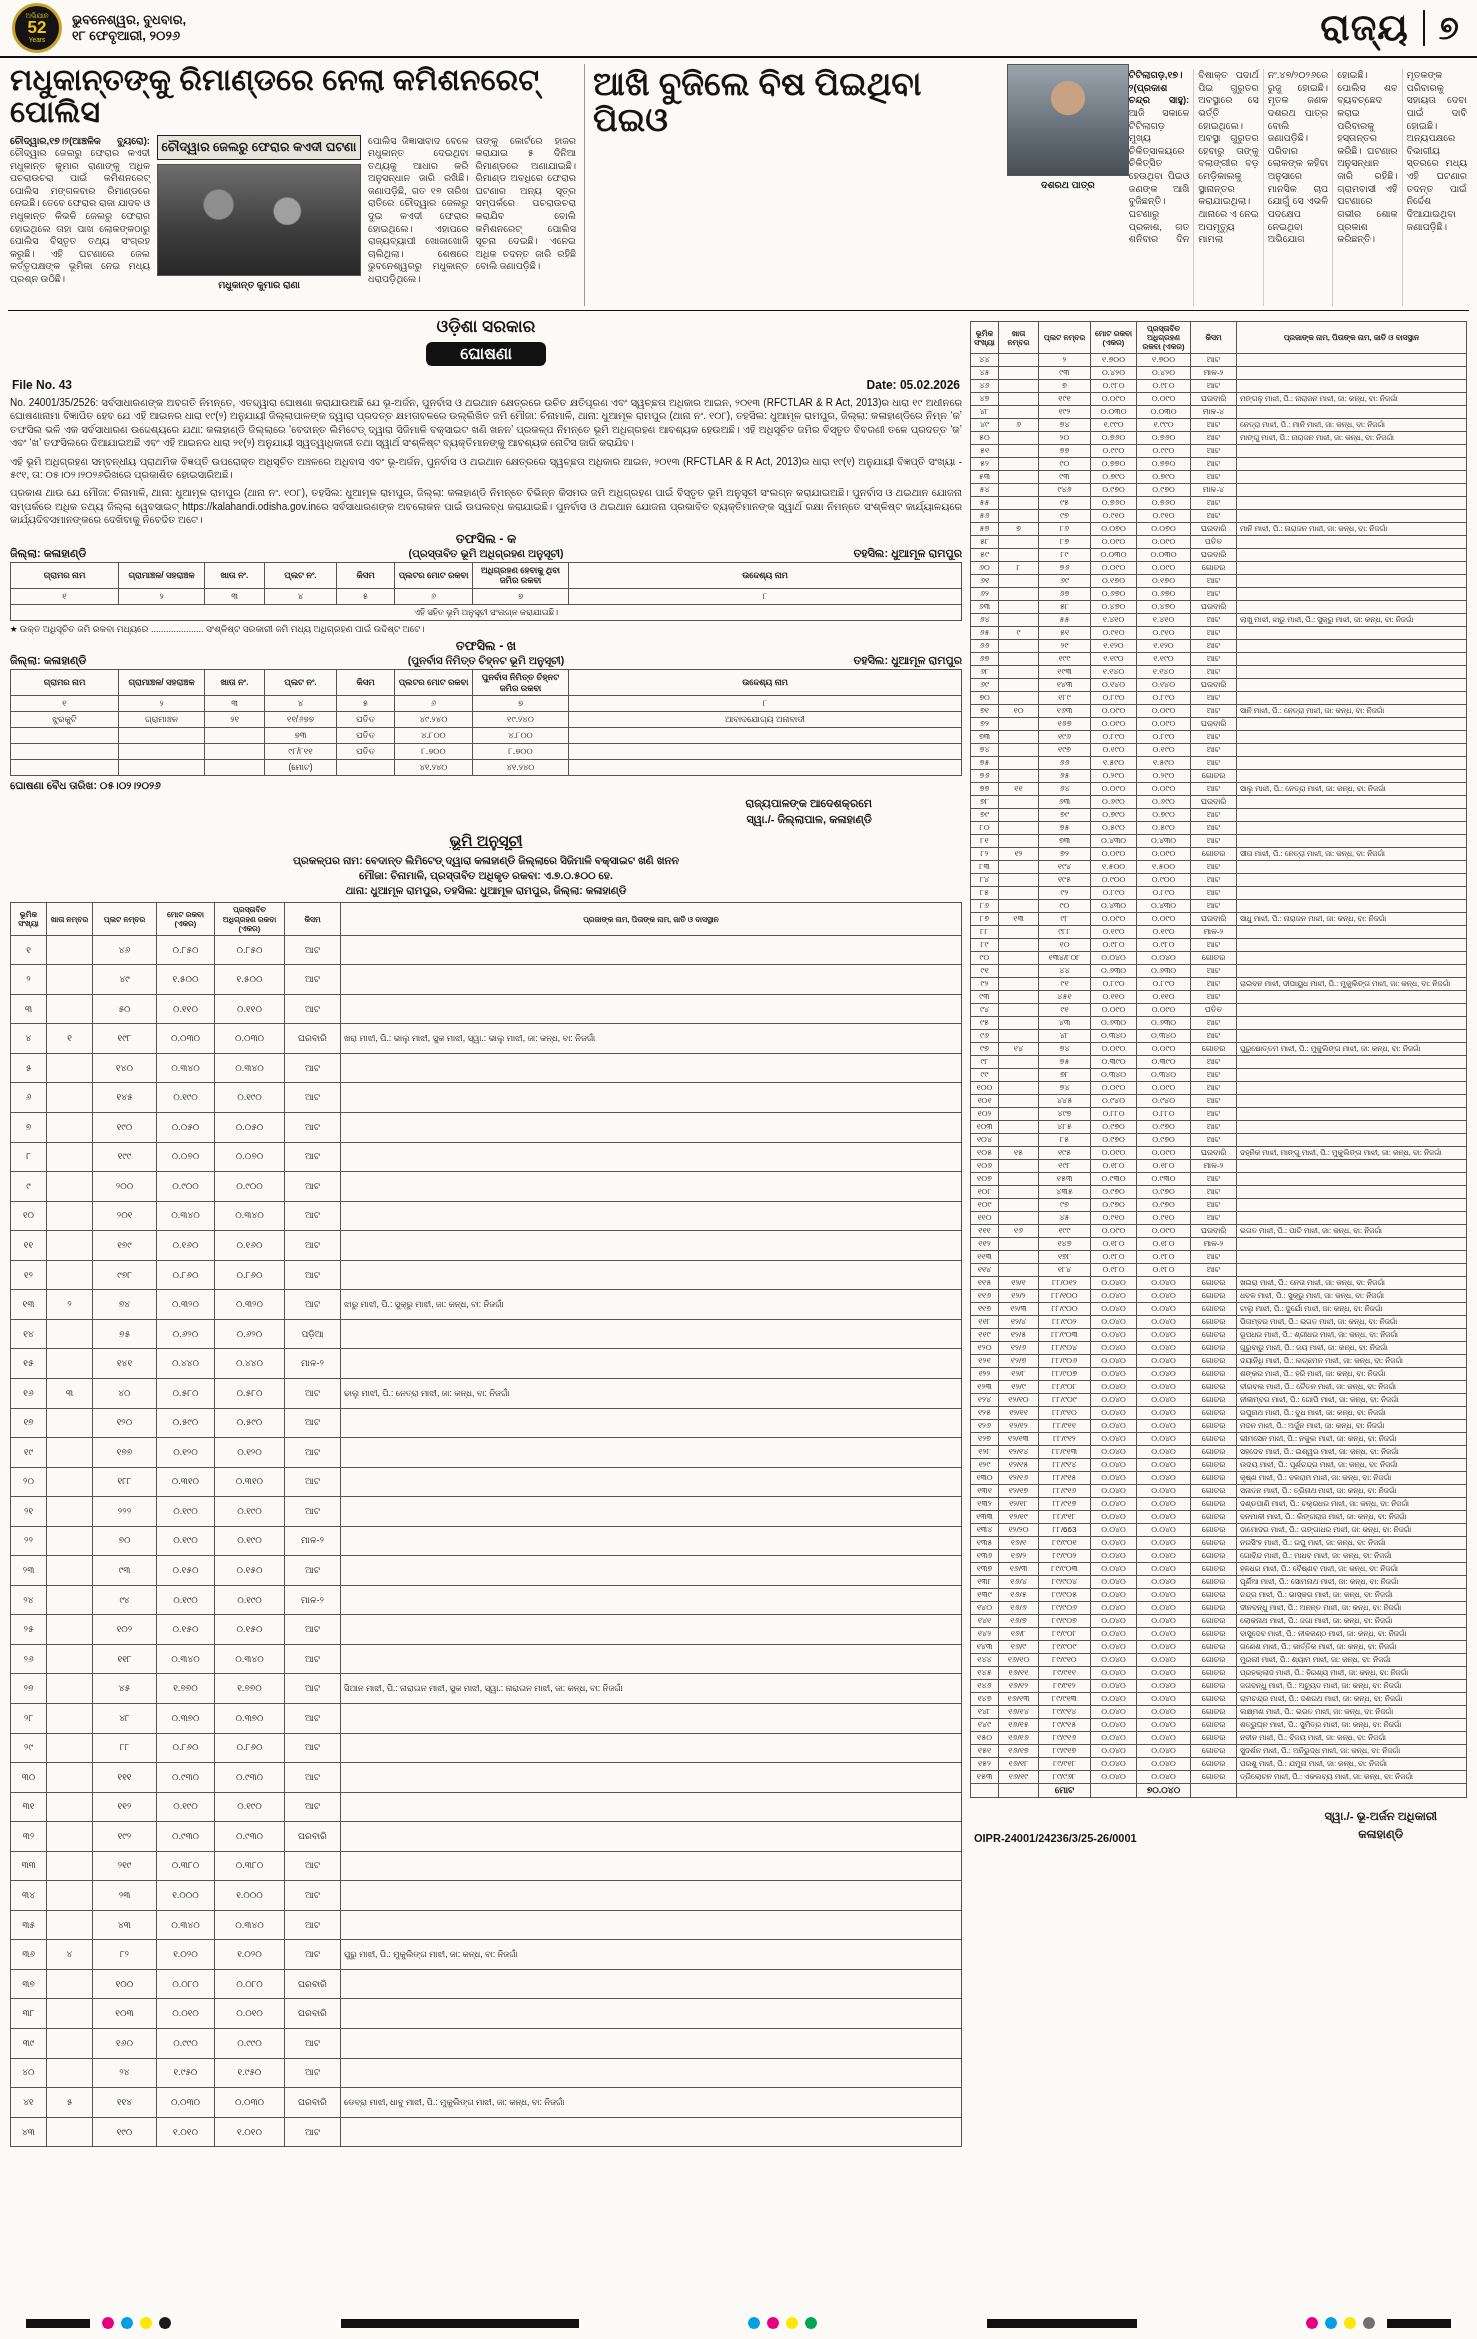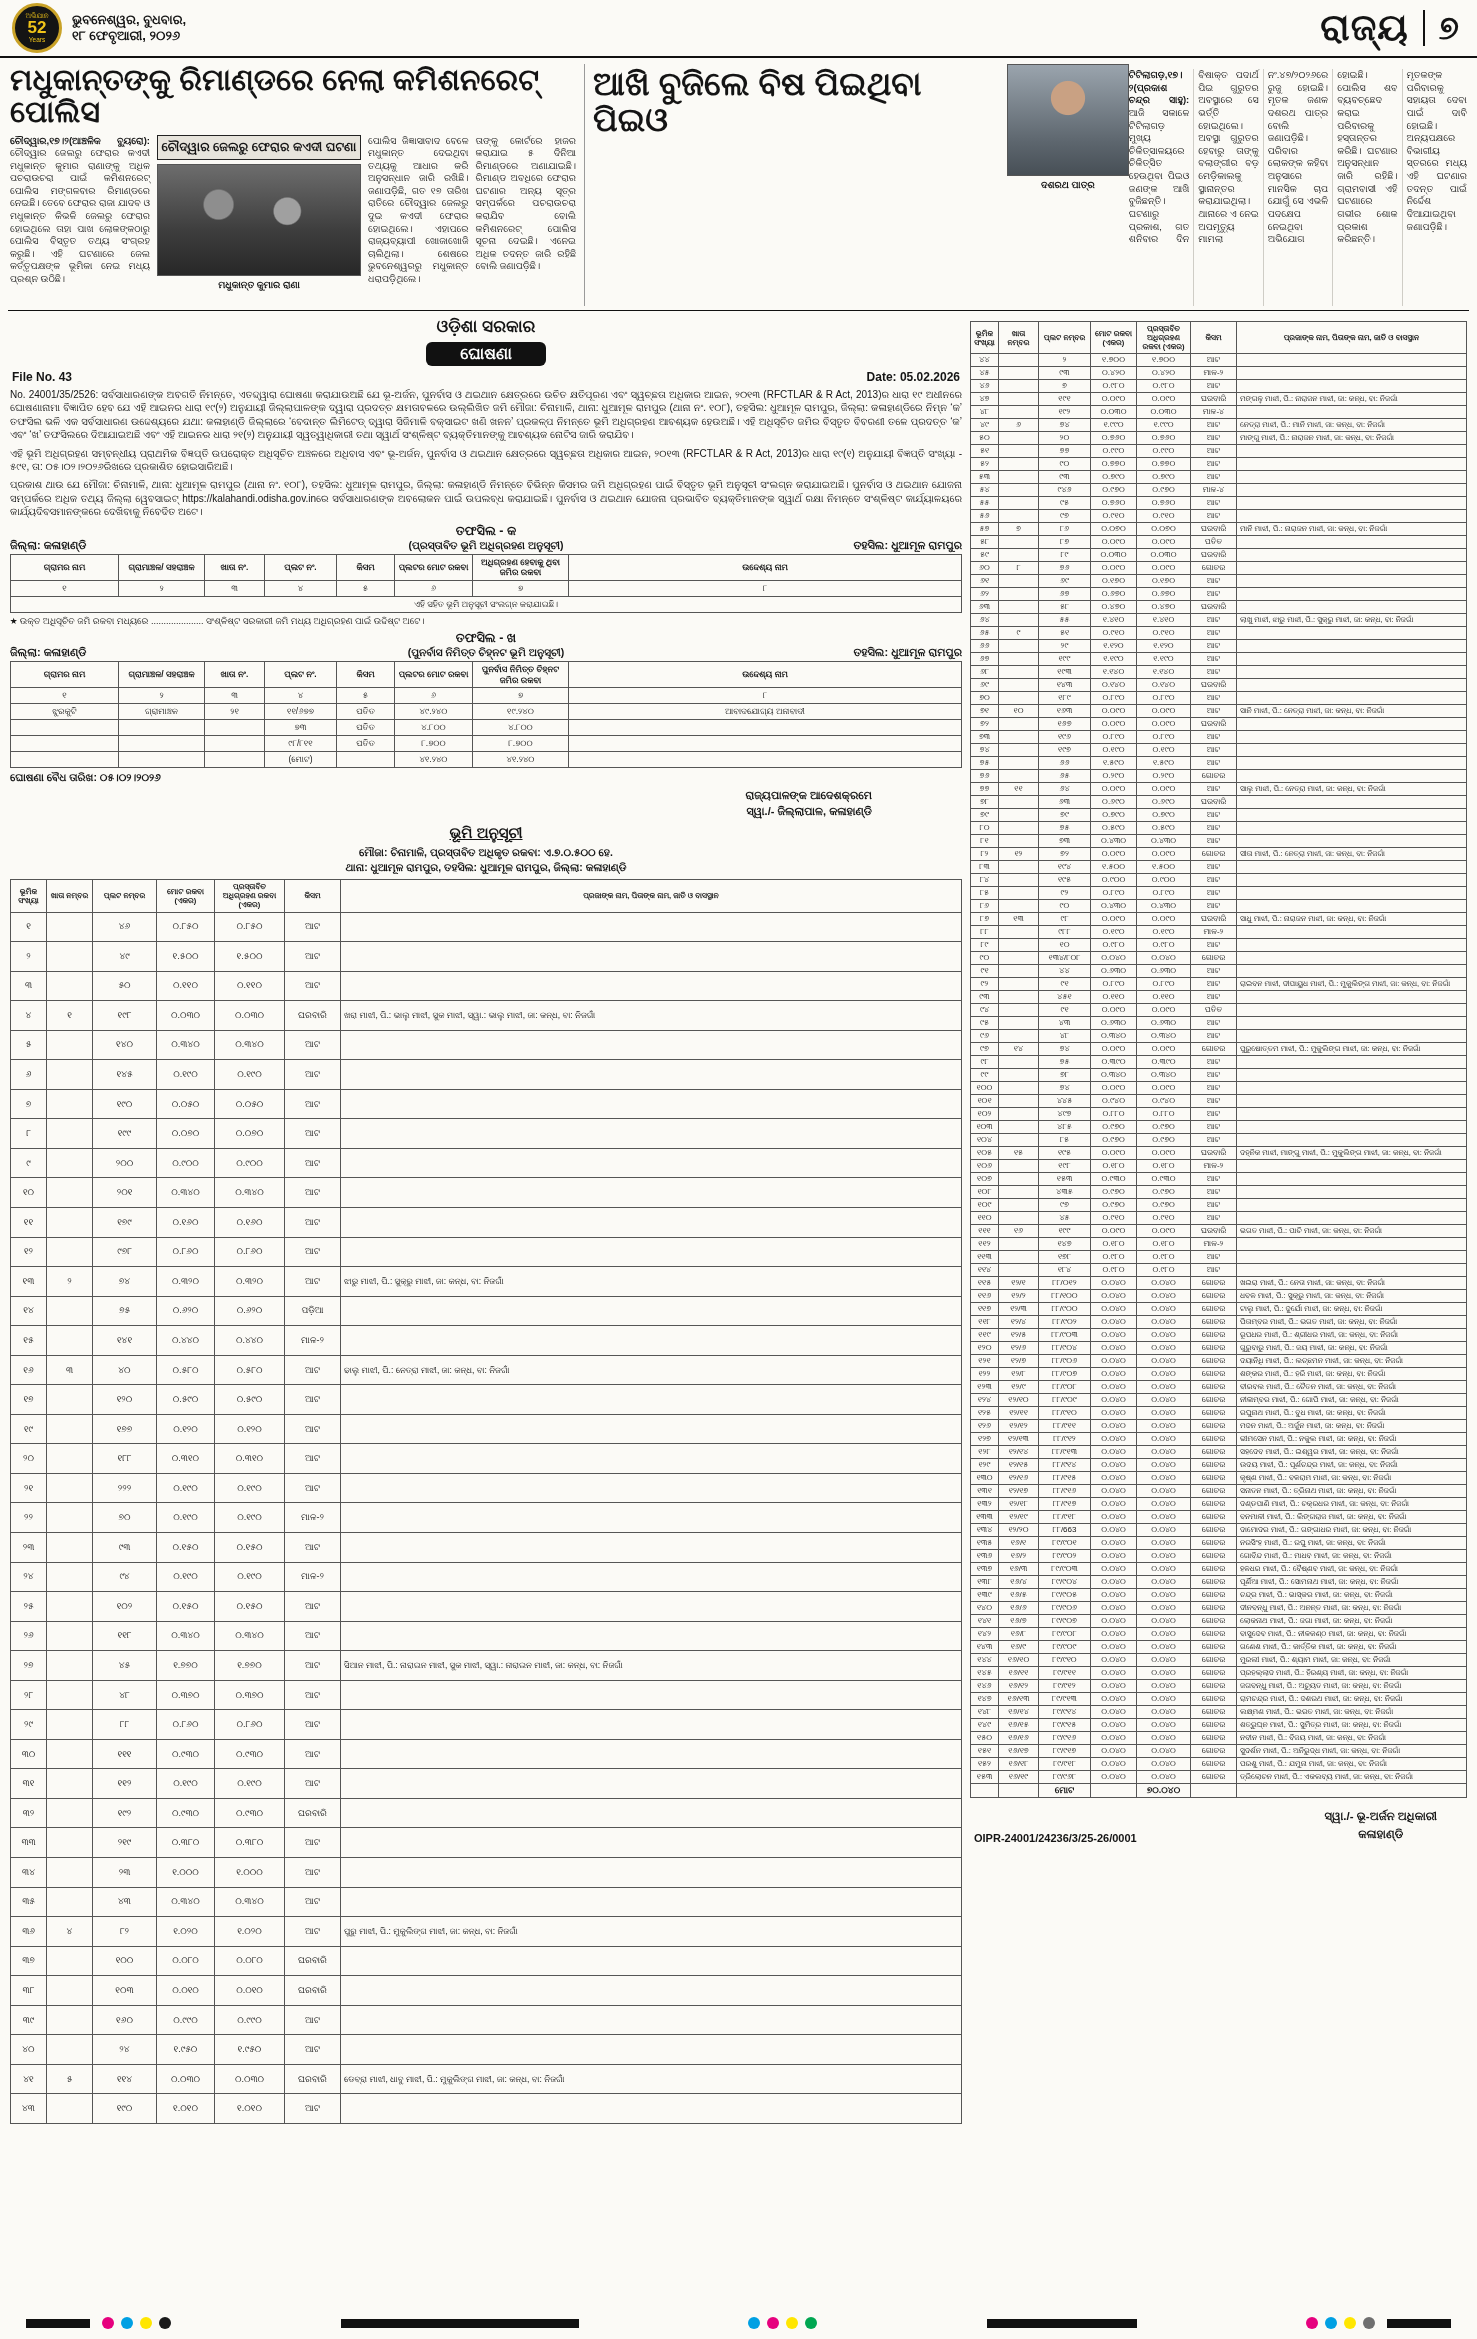--- a/index.html
+++ b/index.html
@@ -53,21 +53,21 @@
   
   .hr { border-top:1.5px solid #111; margin:0 8px; }
   .notice-row { display:flex; gap:8px; padding:6px 10px 0; align-items:flex-start; }
   .notice-left { width:952px; flex:none; }
   .notice-right { flex:1; min-width:0; position:relative; }
   .n-govt { text-align:center; font-size:17px; font-weight:700; }
   .n-office { text-align:center; font-size:29px; font-weight:800; margin-top:1px; }
   .n-badge-wrap { text-align:center; margin:5px 0 4px; }
   .n-badge { display:inline-block; background:#111; color:#fff; font-size:16px; font-weight:800;
              padding:3px 34px; border-radius:6px; }
-  .file-row { display:flex; justify-content:space-between; font-size:12px; font-weight:700; margin:4px 2px 4px; }
+  .file-row { display:flex; justify-content:space-between; font-size:12px; font-weight:700; margin:12px 2px 4px; }
   .n-para { font-size:10px; line-height:1.34; text-align:justify; margin-bottom:5px; }
   .sched-head { display:flex; align-items:flex-end; margin:4px 0 2px; }
   .sched-head .lbl { font-size:11px; font-weight:800; width:190px; }
   .sched-head .lbl.r { text-align:right; }
   .sched-head .ctr { flex:1; text-align:center; font-size:10.5px; font-weight:700; line-height:1.25; }
   .sched-head .ctr .t { font-size:12.5px; font-weight:800; }
   table.sched { width:100%; border-collapse:collapse; table-layout:fixed; }
   table.sched th, table.sched td { border:1px solid #555; font-size:8.5px; padding:2px; text-align:center; overflow:hidden; }
   table.sched th { font-weight:700; line-height:1.2; }
   td.spanrow { text-align:left; padding-left:8px; font-size:9px; }
@@ -306,20 +306,21 @@
           </tbody>
       </table>
 
       <div class="valid">ଘୋଷଣା ବୈଧ ତାରିଖ: ୦୫।୦୨।୨୦୨୬</div>
       <div class="by-order">
         <div>ରାଜ୍ୟପାଳଙ୍କ ଆଦେଶକ୍ରମେ</div>
         <div>ସ୍ୱା./- ଜିଲ୍ଲାପାଳ, କଳାହାଣ୍ଡି</div>
       </div>
 
       <div class="land-heading">ଭୂମି ଅନୁସୂଚୀ</div>
+      <div class="proj">ପ୍ରକଳ୍ପର ନାମ: ବେଦାନ୍ତ ଲିମିଟେଡ୍ ଦ୍ୱାରା କଳାହାଣ୍ଡି ଜିଲ୍ଲାରେ ସିଜିମାଳି ବକ୍ସାଇଟ ଖଣି ଖନନ</div>
       <div class="proj">ମୌଜା: ଚିନାମାଳି, ପ୍ରସ୍ତାବିତ ଅଧିକୃତ ରକବା: ଏ.୭.୦.୫୦୦ ହେ.</div>
       <div class="proj">ଥାନା: ଧୁଆମୂଳ ରାମପୁର, ତହସିଲ: ଧୁଆମୂଳ ରାମପୁର, ଜିଲ୍ଲା: କଳାହାଣ୍ଡି</div>
 
       <table class="land land-left">
         <colgroup>
             <col style="width:36px">
             <col style="width:46px">
             <col style="width:64px">
             <col style="width:58px">
             <col style="width:70px">

